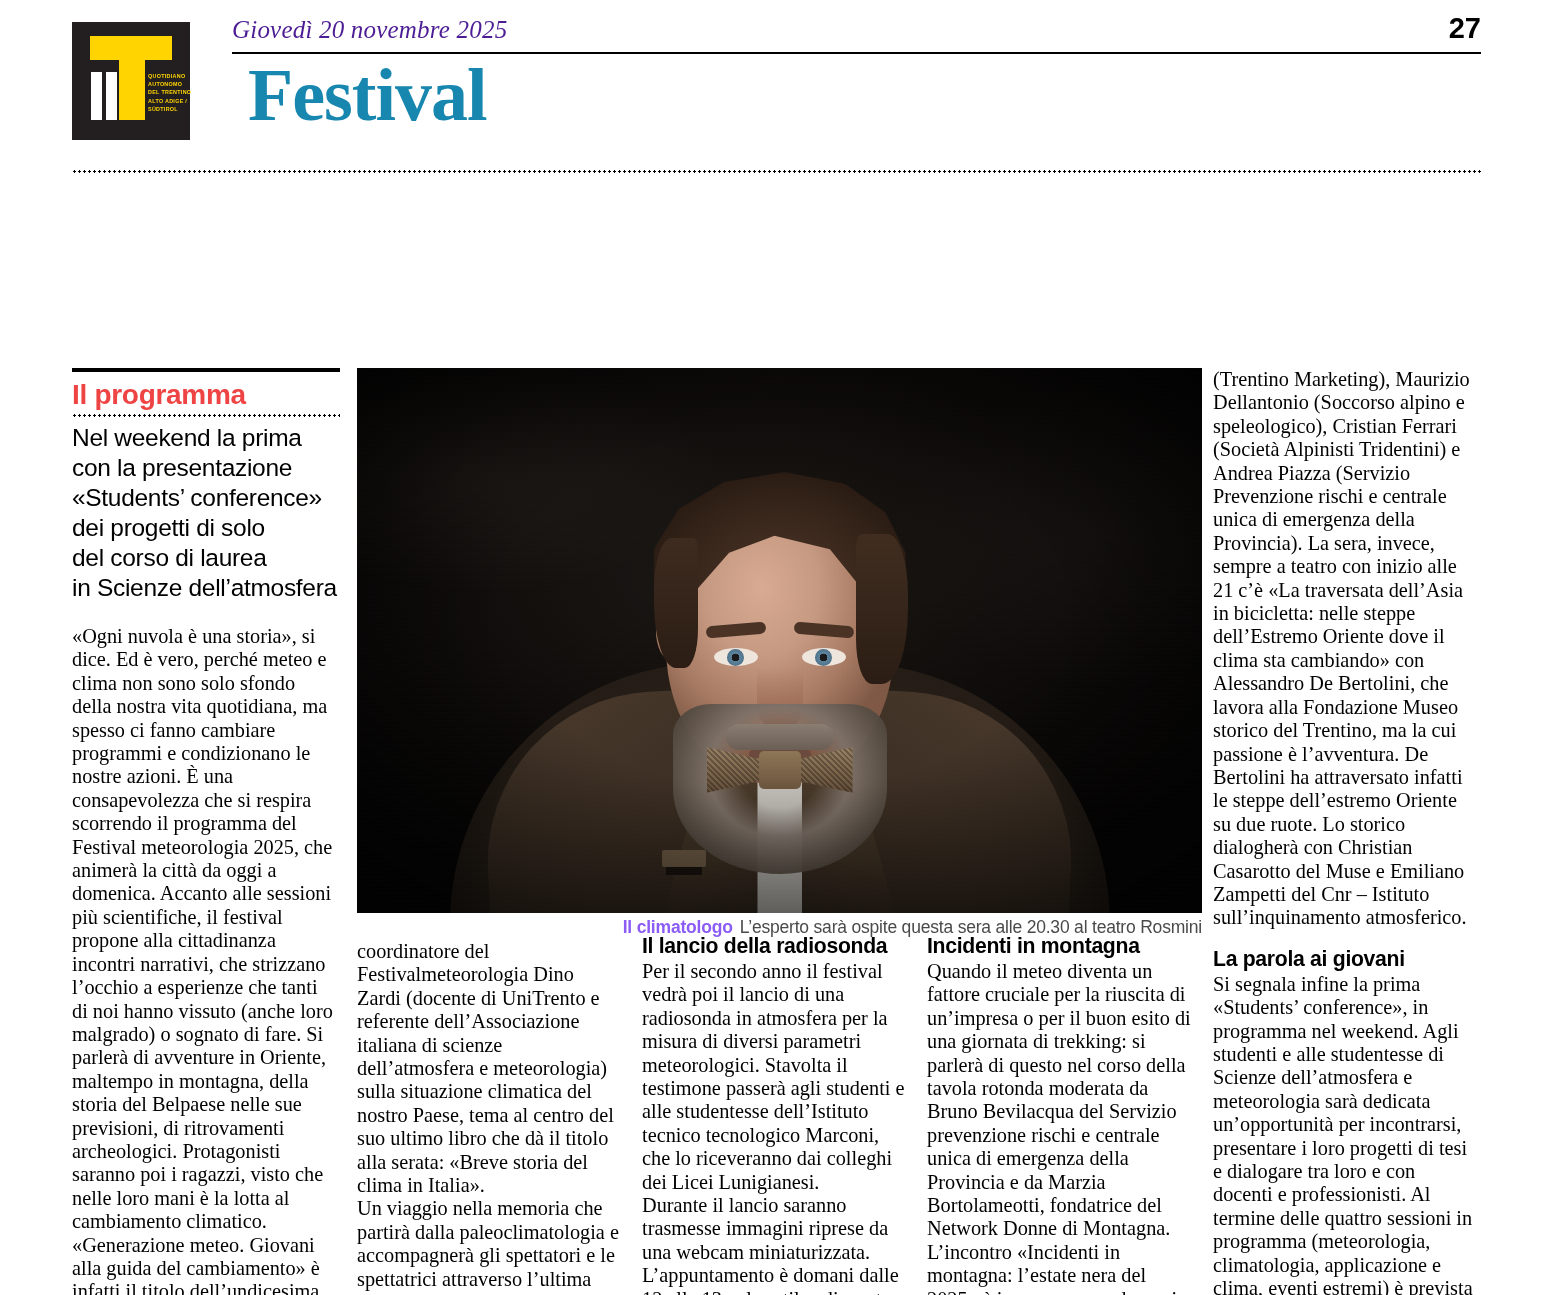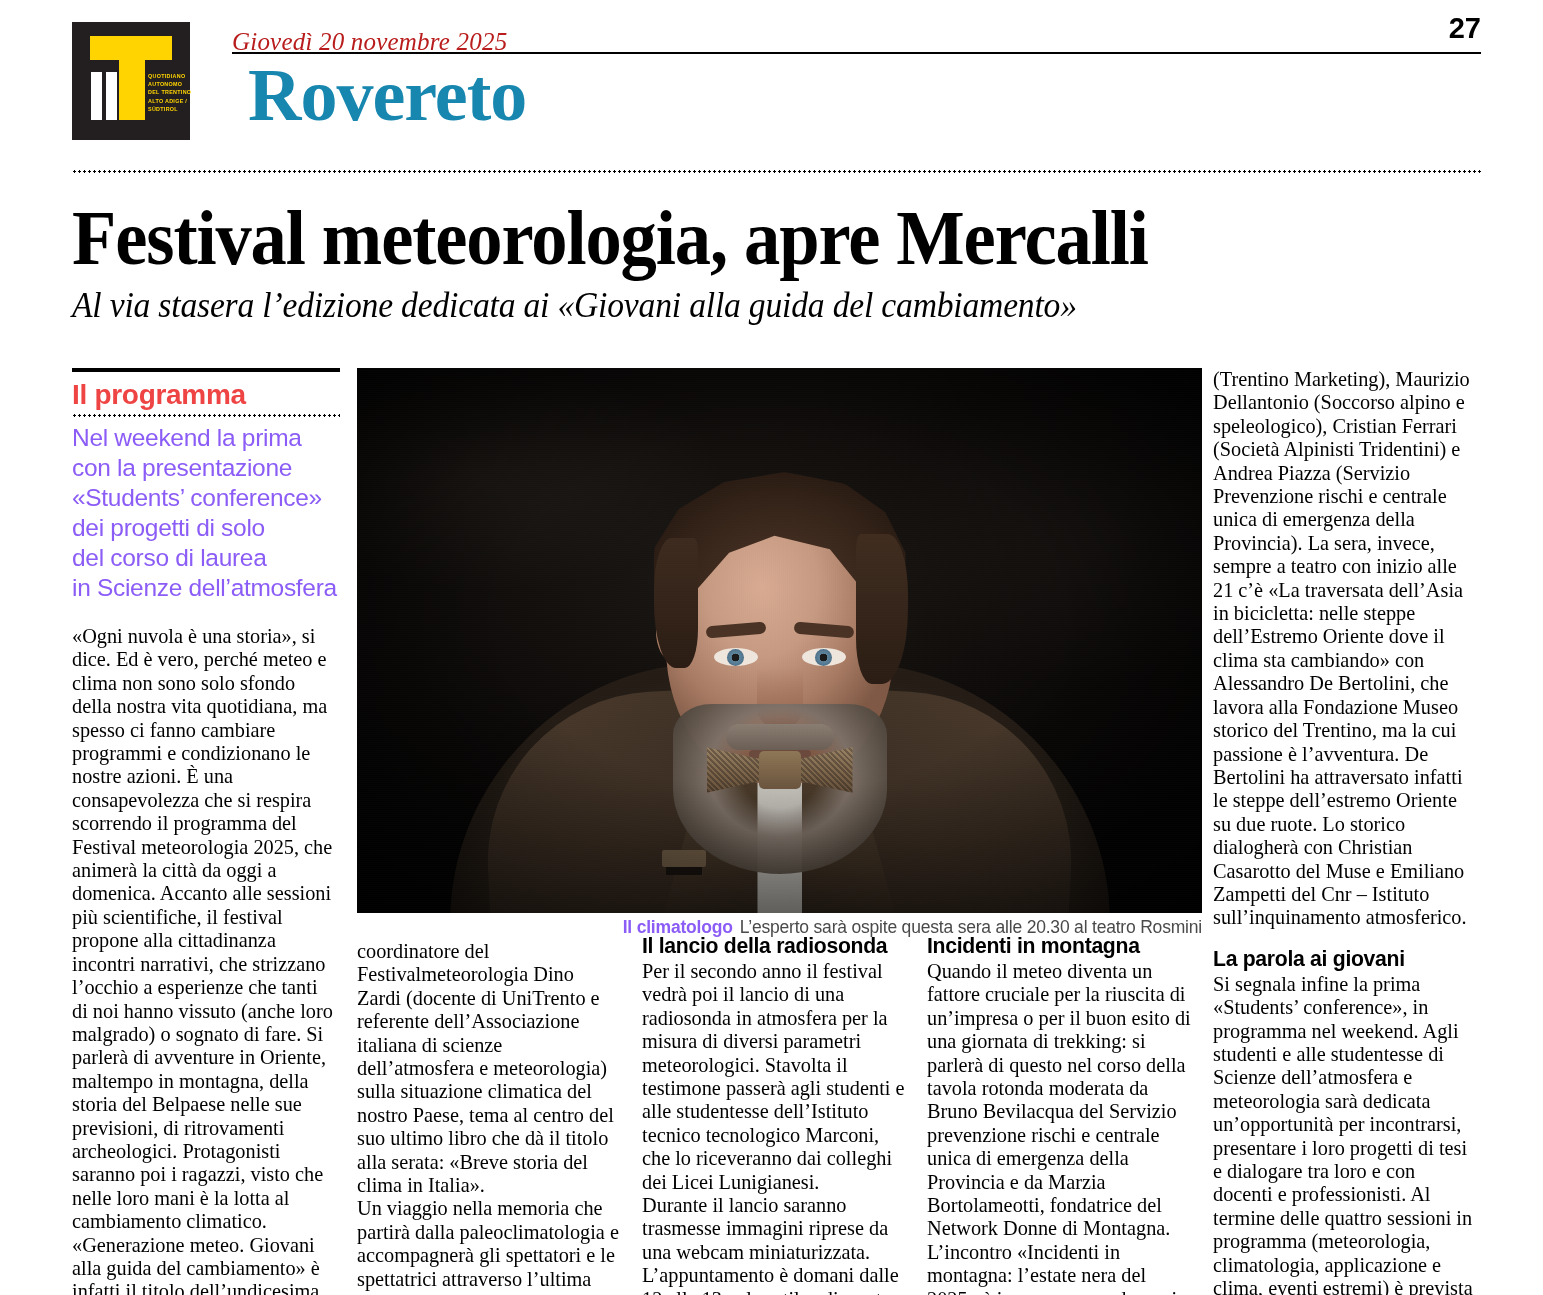--- a/index.html
+++ b/index.html
@@ -30,23 +30,22 @@
     position:absolute; left:76px; top:50px; width:42px;
     color:#ffd400; font-family:"Liberation Sans", sans-serif;
     font-weight:bold; font-size:5.4px; line-height:8.2px;
     letter-spacing:0.3px; text-transform:uppercase;
   }
   .logo-words div { white-space:nowrap; }
 
   .date-line {
     position:absolute; left:232px; top:16px;
     font-family:"Liberation Serif", serif;
-    font-style:italic; font-size:25px; color:#b91c1c;
+    font-style:italic; font-size:25px; color:#4c1d95;
     letter-spacing:0.2px;
-    margin-top:12px;
   }
   .page-num {
     position:absolute; right:62px; top:12px;
     font-family:"Liberation Sans", sans-serif;
     font-weight:bold; font-size:29px; color:#000;
   }
   .top-rule {
     position:absolute; left:232px; right:62px; top:52px;
     height:2px; background:#000;
   }
@@ -98,21 +97,21 @@
     color:#ef4444; padding:6px 0 2px 0; letter-spacing:-0.3px;
   }
   .kicker-rule-bot {
     height:3px; width:268px;
     background-image: radial-gradient(circle, #000 42%, transparent 45%);
     background-size:5px 3px; background-repeat:repeat-x;
   }
   .kicker-body {
     font-family:"Liberation Sans", sans-serif;
     font-weight:300; font-size:24.5px; line-height:30px;
-    color:#8b5cf6; padding-top:6px; letter-spacing:-0.3px;
+    color:#000000; padding-top:6px; letter-spacing:-0.3px;
   }
   .kicker-body div { white-space:nowrap; }
 
   .body-text {
     font-family:"Liberation Serif", serif;
     font-size:20.6px; line-height:23.4px;
     text-align:left; color:#000;
     transform: scaleX(0.985); transform-origin:left top;
   }
   .body-text p { margin:0 0 0 0; }
@@ -294,29 +293,25 @@
           <div>DEL TRENTINO</div>
           <div>ALTO ADIGE /</div>
           <div>SÜDTIROL</div>
         </div>
       </div>
     </div>
 
     <div class="date-line">Giovedì 20 novembre 2025</div>
     <div class="page-num">27</div>
     <div class="top-rule"></div>
-    <div class="section-name">Rovereto</div>
+    <div class="section-name">Festival</div>
   </div>
 
   <div class="dotted-rule"></div>
 
-  <div class="headline-zone">
-    <div class="headline">Festival meteorologia, apre Mercalli</div>
-    <div class="subhead">Al via stasera l’edizione dedicata ai «Giovani alla guida del cambiamento»</div>
-  </div>
 
   <div class="photo-wrap">
     <div class="photo">
       <div class="bg-grad"></div>
       <div class="bg-grad2"></div>
 
       <div class="jacket"></div>
       <div class="jacket-l"></div>
       <div class="jacket-r"></div>
       <div class="shirt"></div>

